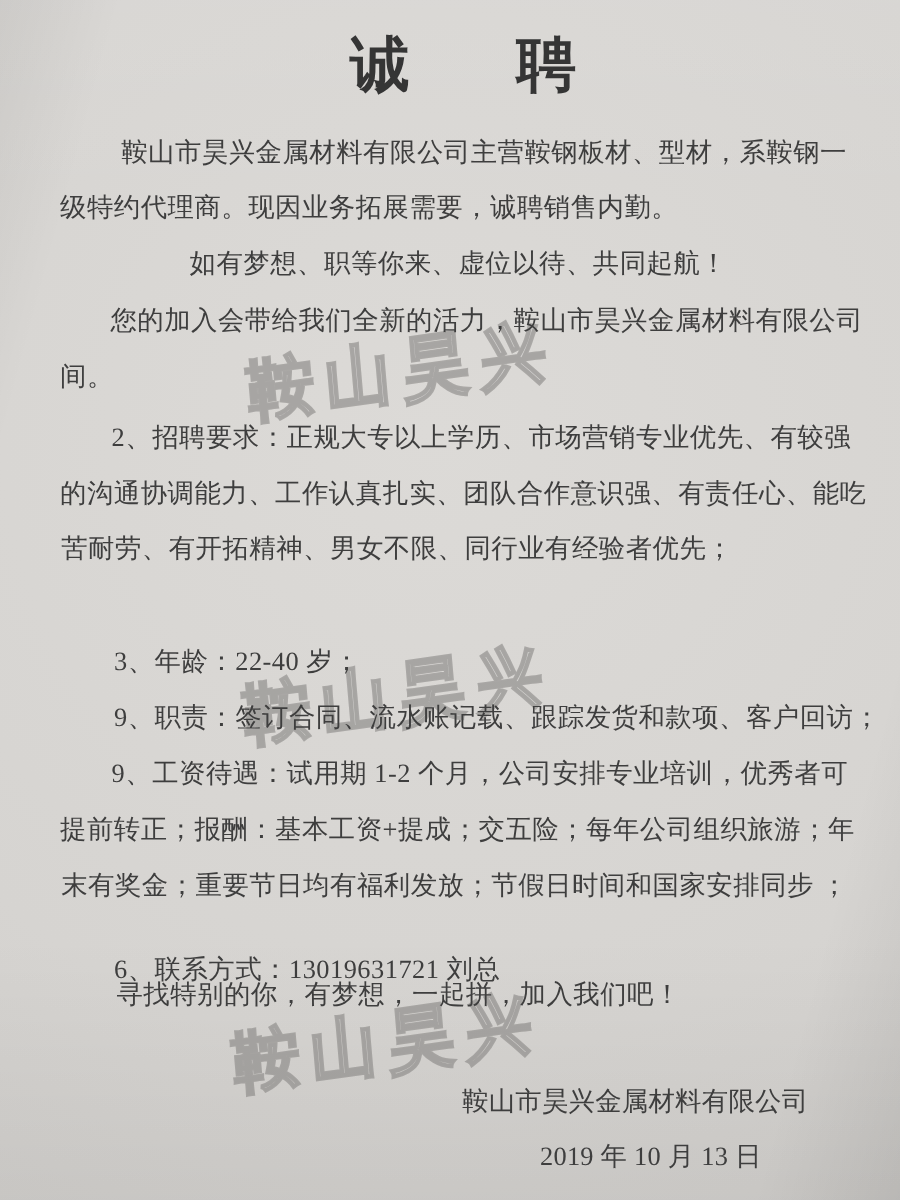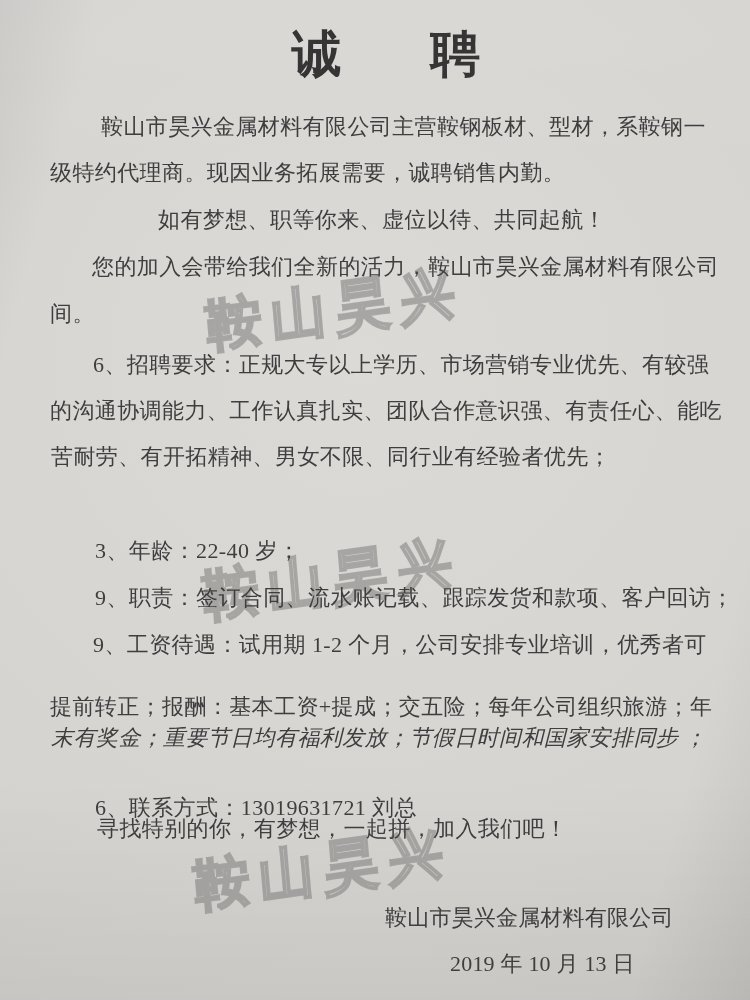--- a/index.html
+++ b/index.html
@@ -74,27 +74,27 @@
   <div class="wm wm2">鞍山昊兴</div>
   <div class="wm wm3">鞍山昊兴</div>
 
   <h1 class="title">诚 聘</h1>
 
   <div class="line" style="top:112px; left:101px;">鞍山市昊兴金属材料有限公司主营鞍钢板材、型材，系鞍钢一</div>
   <div class="line" style="top:158px; left:50px;">级特约代理商。现因业务拓展需要，诚聘销售内勤。</div>
   <div class="line" style="top:205px; left:158px;">如有梦想、职等你来、虚位以待、共同起航！</div>
   <div class="line" style="top:252px; left:92px;">您的加入会带给我们全新的活力，鞍山市昊兴金属材料有限公司</div>
   <div class="line" style="top:299px; left:50px;">间。</div>
-  <div class="line" style="top:350px; left:93px;">6、招聘要求：正规大专以上学历、市场营销专业优先、有较强</div>
+  <div class="line" style="top:350px; left:93px;">2、招聘要求：正规大专以上学历、市场营销专业优先、有较强</div>
   <div class="line" style="top:396px; left:50px;">的沟通协调能力、工作认真扎实、团队合作意识强、有责任心、能吃</div>
   <div class="line" style="top:442px; left:51px;">苦耐劳、有开拓精神、男女不限、同行业有经验者优先；</div>
   <div class="line" style="top:536px; left:95px;">3、年龄：22-40 岁；</div>
   <div class="line" style="top:583px; left:95px;">9、职责：签订合同、流水账记载、跟踪发货和款项、客户回访；</div>
   <div class="line" style="top:630px; left:93px;">9、工资待遇：试用期 1-2 个月，公司安排专业培训，优秀者可</div>
-  <div class="line" style="top:692px; left:50px;">提前转正；报酬：基本工资+提成；交五险；每年公司组织旅游；年</div>
-  <div class="line" style="top:723px; left:51px;font-style:italic;">末有奖金；重要节日均有福利发放；节假日时间和国家安排同步 ；</div>
+  <div class="line" style="top:676px; left:50px;">提前转正；报酬：基本工资+提成；交五险；每年公司组织旅游；年</div>
+  <div class="line" style="top:723px; left:51px;">末有奖金；重要节日均有福利发放；节假日时间和国家安排同步 ；</div>
   <div class="line" style="top:769px; left:95px;margin-top:24px;">6、联系方式：13019631721 刘总</div>
   <div class="line" style="top:814px; left:97px;">寻找特别的你，有梦想，一起拼，加入我们吧！</div>
 
   <div class="footer-line" style="top:903px; left:385px;">鞍山市昊兴金属材料有限公司</div>
   <div class="footer-line" style="top:949px; left:450px;">2019 年 10 月 13 日</div>
 
 </div>
 
 </body></html>

